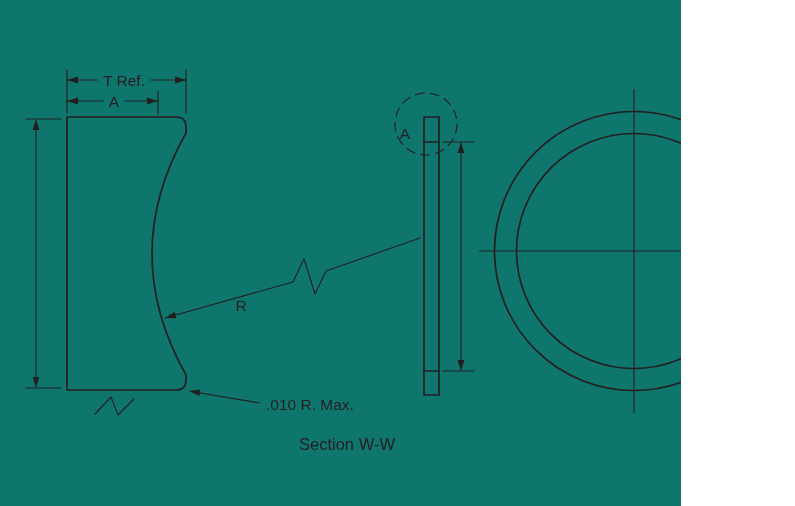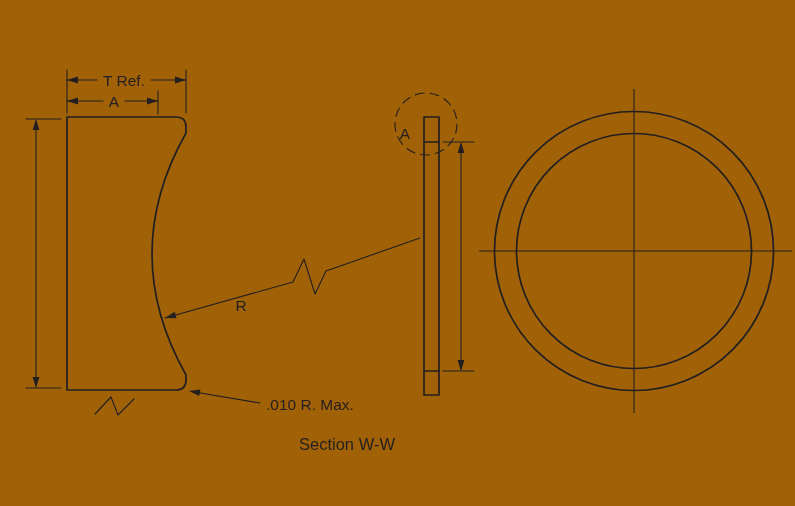--- a/index.html
+++ b/index.html
@@ -1,22 +1,22 @@
 <!DOCTYPE html>
 <html><head>
 <meta charset="utf-8">
 <style>
   * { margin: 0; padding: 0; box-sizing: border-box; }
   html, body { background: #ffffff; }
   body { font-family: "Liberation Sans", sans-serif; }
   .canvas {
     position: relative;
-    width: 795px;
+    width: 681px;
     height: 506px;
-    background: #a16207;
+    background: #0f766e;
     overflow: hidden;
   }
   svg { display: block; }
   svg text {
     fill: #231f20;
     font-family: "Liberation Sans", sans-serif;
   }
   .dim-text { font-size: 15.5px; }
   .caption-text { font-size: 16.5px; }
   .outline { fill: none; stroke: #231f20; stroke-width: 1.7; stroke-linecap: round; stroke-linejoin: round; }

